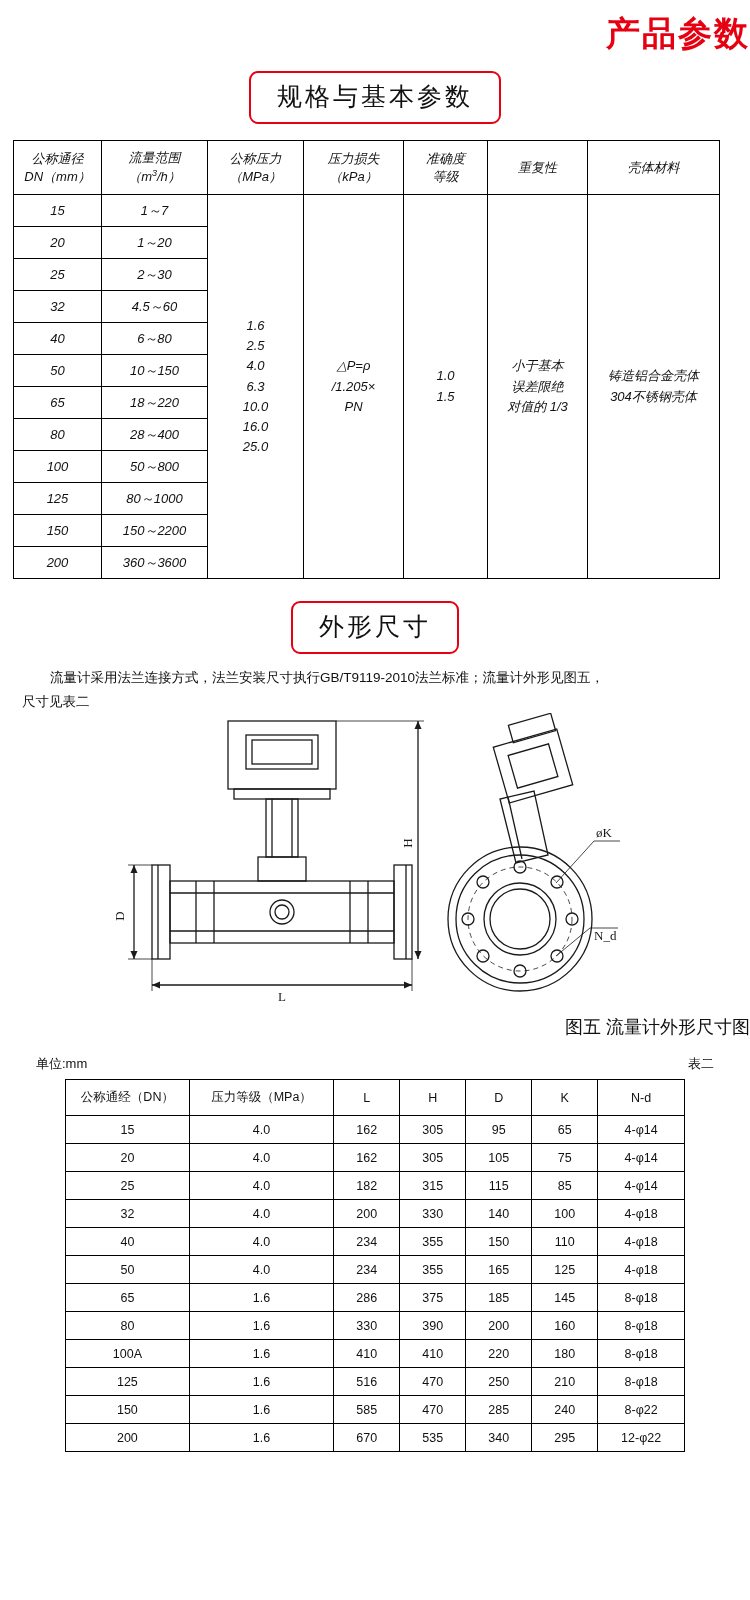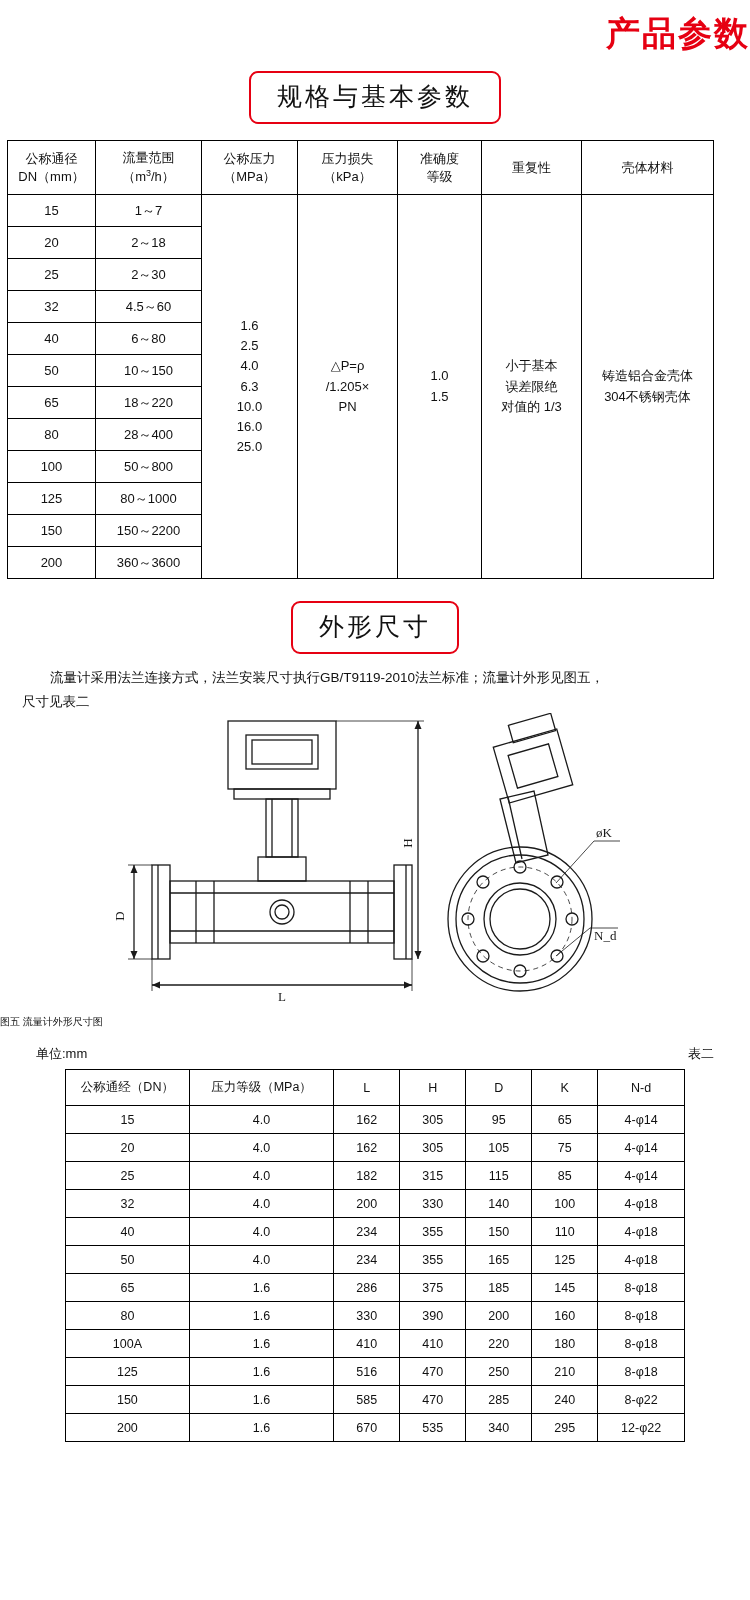--- a/index.html
+++ b/index.html
@@ -46,21 +46,21 @@
     border: 2px solid #e60012;
     border-radius: 9px;
     padding: 7px 26px 9px 26px;
     font-size: 25px;
     font-weight: normal;
     letter-spacing: 3px;
     color: #111;
   }
 
   
-  .table-wrap { padding: 0 7px; }
+  .table-wrap { padding: 0 13px; font-style: italic; }
   table.t1 {
     margin-top: 16px;
     width: 706px;
     border-collapse: collapse;
     table-layout: fixed;
   }
   table.t1 th, table.t1 td {
     border: 1px solid #000;
     text-align: center;
     vertical-align: middle;
@@ -87,22 +87,22 @@
     text-indent: 0;
   }
   .note .ind { display: inline-block; width: 28px; }
 
   .figure {
     width: 750px;
     height: 300px;
     position: relative;
   }
   .fig-caption {
-    text-align: left;
-    font-size: 10px;
+    text-align: right;
+    font-size: 18px;
     color: #111;
     margin-top: 2px;
   }
 
   
   .units-row {
     display: flex;
     justify-content: space-between;
     padding: 0 36px 0 36px;
     font-size: 13px;
@@ -206,21 +206,21 @@
             <div>误差限绝</div>
             <div>对值的 1/3</div>
           </td>
           <td class="merged" rowspan="12">
             <div>铸造铝合金壳体</div>
             <div>304不锈钢壳体</div>
           </td>
         </tr>
         <tr>
           <td>20</td>
-          <td>2～18</td>
+          <td>1～20</td>
         </tr>
         <tr>
           <td>25</td>
           <td>2～30</td>
         </tr>
         <tr>
           <td>32</td>
           <td>4.5～60</td>
         </tr>
         <tr>

